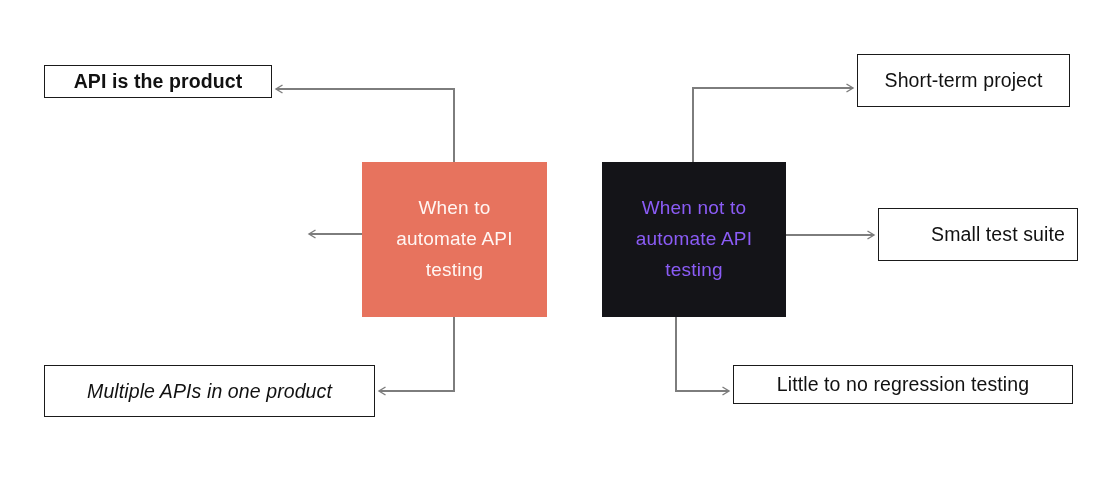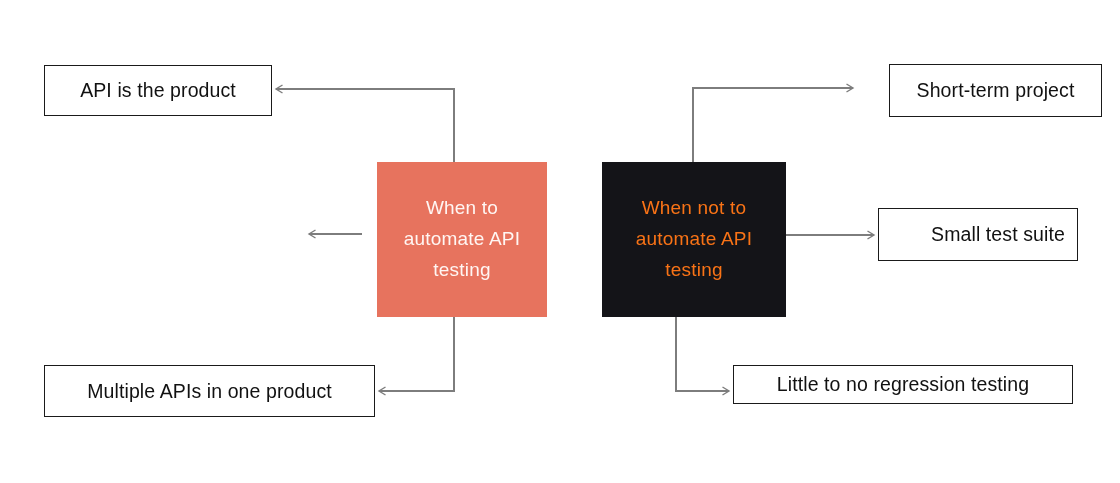--- a/index.html
+++ b/index.html
@@ -39,26 +39,26 @@
     letter-spacing: 0.1px;
     white-space: nowrap;
   }
   .center-node {
     border: none;
     font-size: 19px;
     line-height: 1.63;
     white-space: pre-line;
     letter-spacing: 0.2px;
   }
-  .node-api-product      { left: 44px;  top: 65px;  width: 228px; height: 51px; }
+  .node-api-product      { left: 44px;  top: 65px;  width: 228px; height: 33px; font-weight: bold; }
   .node-release-faster   { left: 44px;  top: 209px; width: 261px; height: 52px; }
-  .node-multiple-apis    { left: 44px;  top: 365px; width: 331px; height: 52px; }
-  .node-when-to          { left: 362px; top: 162px; width: 170px; height: 155px; margin-left: 15px; }
+  .node-multiple-apis    { left: 44px;  top: 365px; width: 331px; height: 52px; font-style: italic; }
+  .node-when-to          { left: 362px; top: 162px; width: 185px; height: 155px; }
   .node-when-not-to      { left: 602px; top: 162px; width: 184px; height: 155px; }
-  .node-short-term       { left: 857px; top: 64px;  width: 213px; height: 53px; margin-left: 32px; }
+  .node-short-term       { left: 857px; top: 54px;  width: 213px; height: 53px; }
   .node-small-suite      { left: 878px; top: 208px; width: 200px; height: 53px; padding-left: 40px; }
   .node-regression       { left: 733px; top: 365px; width: 340px; height: 39px; }
 </style>
 </head>
 <body>
 
 <div class="canvas">
 
   <svg class="connector-layer" width="1120" height="483" viewBox="0 0 1120 483">
     <defs>
@@ -84,21 +84,21 @@
   <div class="node leaf-node node-multiple-apis">
     <span>Multiple APIs in one product</span>
   </div>
 
   <div class="node center-node node-when-to" style="background-color: rgb(231, 115, 94); color: rgb(255, 246, 243);">
     <span>When to
 automate API
 testing</span>
   </div>
 
-  <div class="node center-node node-when-not-to" style="background-color: rgb(20, 20, 24); color: #f97316;">
+  <div class="node center-node node-when-not-to" style="background-color: rgb(20, 20, 24); color: #8b5cf6;">
     <span>When not to
 automate API
 testing</span>
   </div>
 
   <div class="node leaf-node node-short-term">
     <span>Short-term project</span>
   </div>
 
   <div class="node leaf-node node-small-suite">

